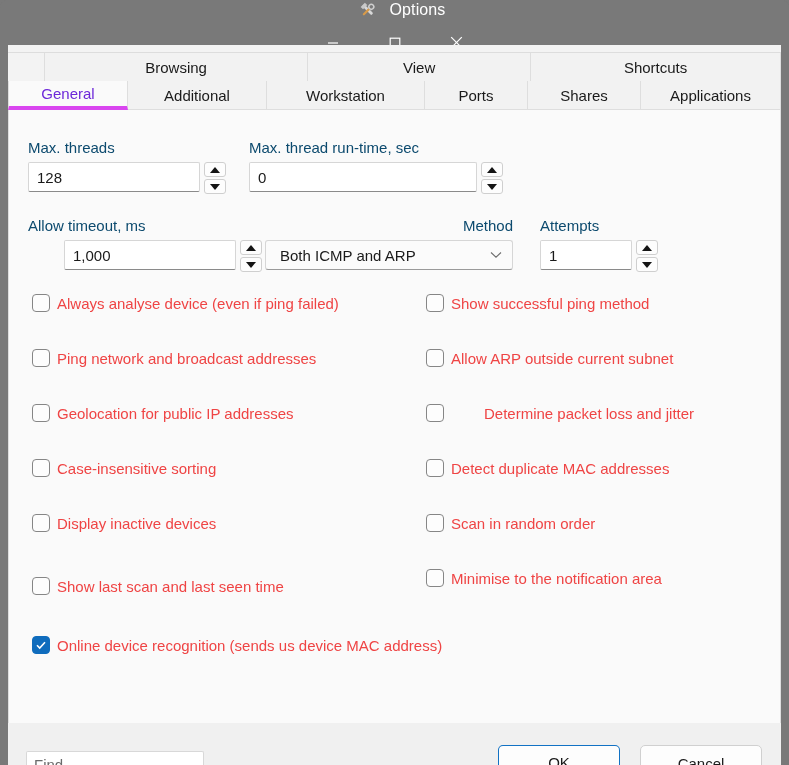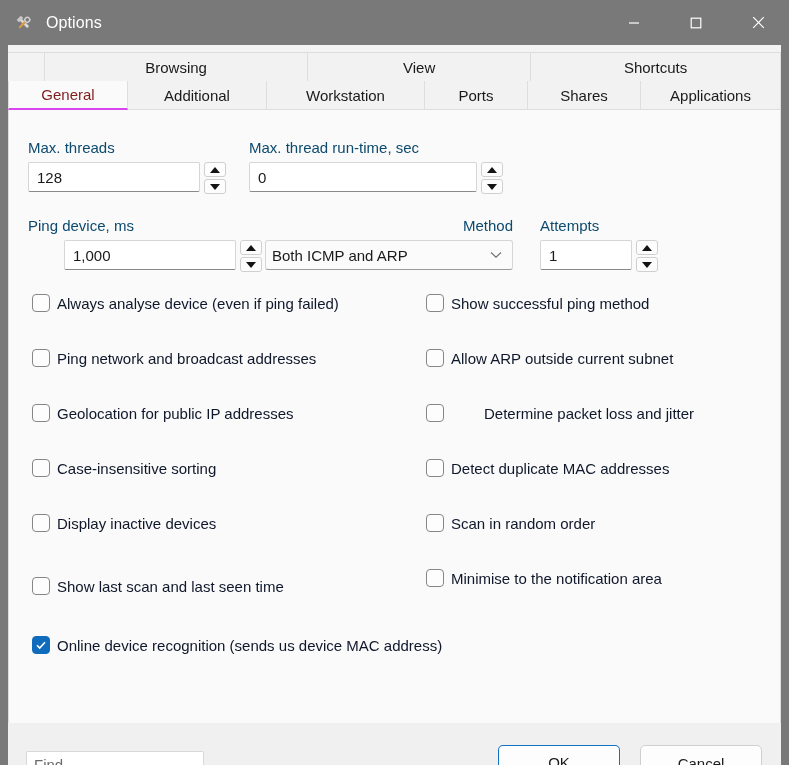--- a/index.html
+++ b/index.html
@@ -28,20 +28,21 @@
 
   
   .titlebar {
     position: absolute;
     left: 0; top: 0;
     width: 789px;
     height: 45px;
     background: #797979;
     display: flex;
     align-items: center;
+    flex-direction: column;
   }
   .title-left {
     display: flex;
     align-items: center;
     padding-left: 14px;
     gap: 12px;
     flex: 1;
   }
   .app-icon {
     width: 20px;
@@ -101,22 +102,22 @@
     border-right: 1px solid #dedede;
     border-bottom: 1px solid #dedede;
     box-sizing: border-box;
     height: 29px;
     white-space: nowrap;
     overflow: hidden;
   }
   .tab:first-child { border-left: 1px solid #dedede; }
   .tab.selected {
     background: #fafafa;
-    border-bottom: 2px solid #d946ef;
-    color: #7f1d1d;
+    border-bottom: 4px solid #d946ef;
+    color: #6d28d9;
   }
 
   
   .content {
     position: absolute;
     left: 0;
     top: 65px;
     width: 773px;
     height: 613px;
     background: #fafafa;
@@ -181,21 +182,21 @@
   .combo {
     background: #fbfbfb;
     border: 1px solid #d6d6d6;
     border-bottom: 1px solid #9a9a9a;
     border-radius: 3px;
     height: 30px;
     box-sizing: border-box;
     display: flex;
     align-items: center;
     justify-content: space-between;
-    padding: 0 10px 0 6px;
+    padding: 0 10px 0 14px;
     font-size: 15px;
     color: #1a1a1a;
   }
   .chev {
     color: #6e6e6e;
     font-size: 11px;
     line-height: 1;
     margin-left: 8px;
   }
 
@@ -221,21 +222,21 @@
   .cb-box.checked {
     background: #0f6cbd;
     border-color: #0f6cbd;
   }
   .cb-check {
     display: none;
   }
   .cb-box.checked .cb-check { display: block; }
   .cb-label {
     font-size: 15px;
-    color: #0f172a;
+    color: #ef4444;
     white-space: nowrap;
   }
 
   
   .bottombar {
     position: absolute;
     left: 0;
     top: 678px;
     width: 773px;
     height: 79px;
@@ -381,21 +382,21 @@
                 <span class="tri"></span>
               </div>
             <div class="spin-btn down">
                 <span class="tri"></span>
               </div>
           </div>
         </div>
       </div>
 
       <div class="field" style="left:19px; top:107px;">
-        <div class="field-label">Ping device, ms</div>
+        <div class="field-label">Allow timeout, ms</div>
         <div class="input-row">
           <div class="textinput" style="width:172px;margin-left:36px;">1,000</div>
           <div class="spinner">
             <div class="spin-btn up">
                 <span class="tri"></span>
               </div>
             <div class="spin-btn down">
                 <span class="tri"></span>
               </div>
           </div>

